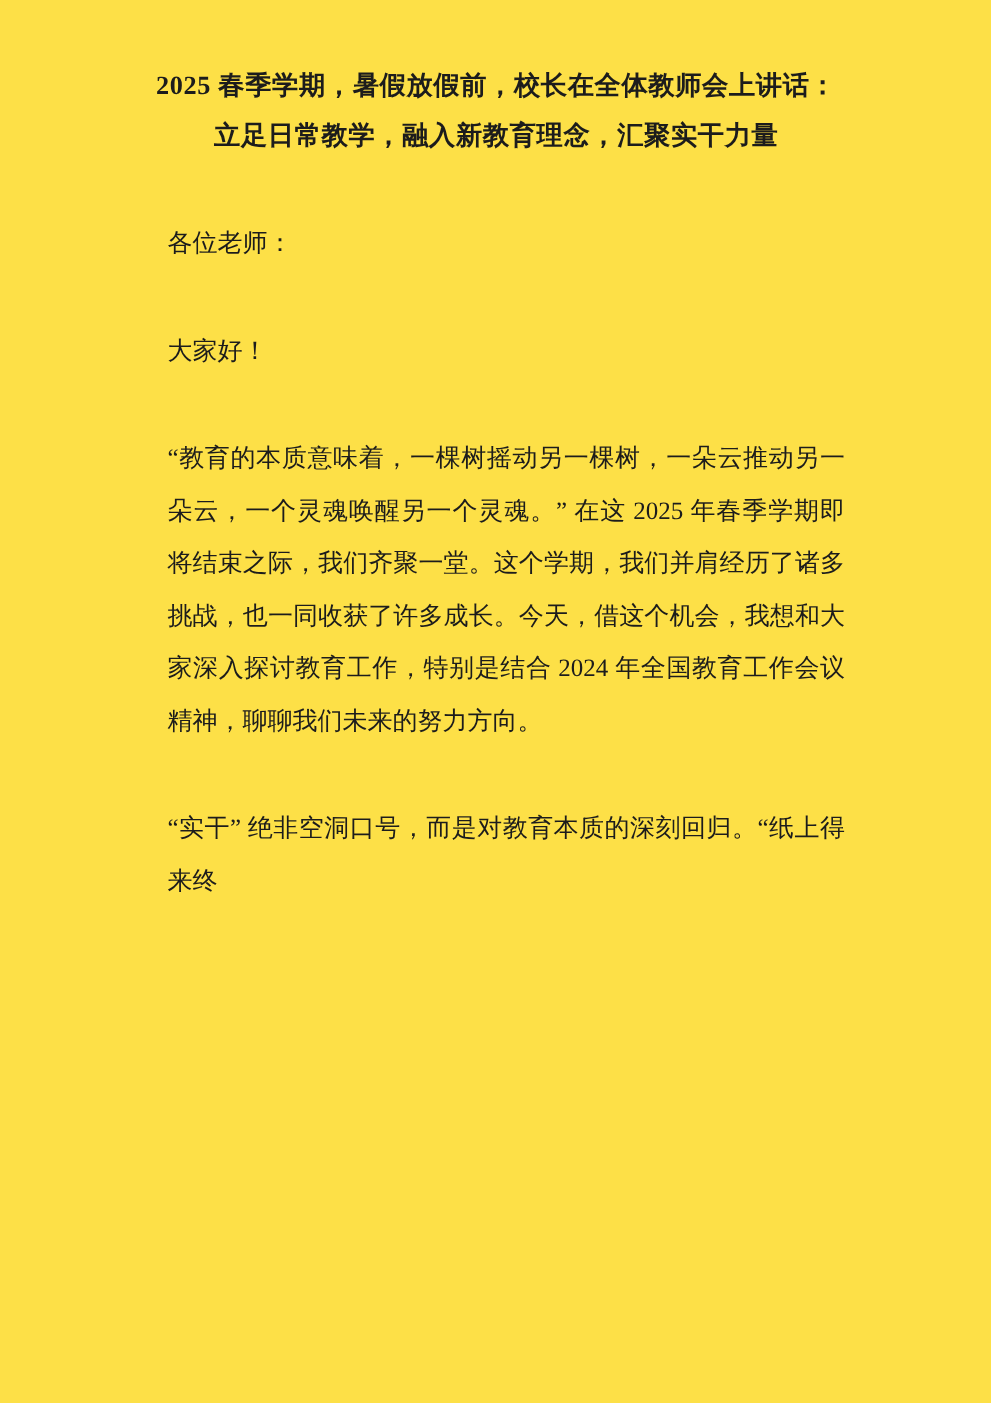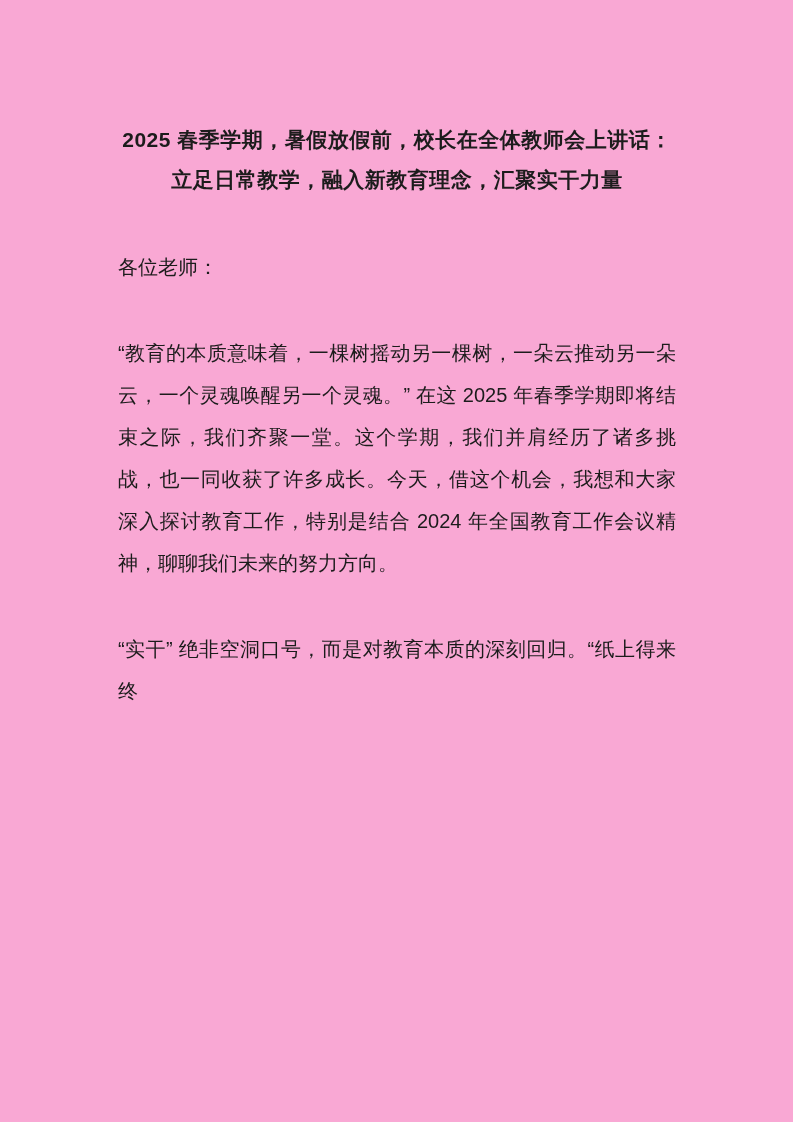--- a/index.html
+++ b/index.html
@@ -6,55 +6,56 @@
     margin: 0;
     padding: 0;
     background: #ffffff;
   }
   .page {
     position: relative;
     width: 793px;
     height: 1122px;
     margin: 0 auto;
     box-sizing: border-box;
-    padding: 120px 117px 0 118px;
-    background: #f9a8d4;
+    padding: 48px 117px 0 118px;
+    background: #fde047;
     color: #1c1c1c;
-    font-family: Liberation Sans, sans-serif;
+    font-family: Liberation Serif, serif;
     overflow: hidden;
   }
   .doc-title {
     margin: 0;
     font-size: 21px;
     font-weight: 700;
     line-height: 40px;
     text-align: center;
     letter-spacing: 0.5px;
   }
   .para {
-    margin: 44px 0 0 0;
+    margin: 44px 0 0 16px;
     font-size: 20px;
     line-height: 42px;
     text-align: justify;
     text-justify: inter-ideograph;
     word-break: break-all;
     overflow-wrap: anywhere;
   }
   .para.first-body {
     margin-top: 46px;
   }
 </style>
 </head>
 <body>
 
 <div class="page">
 
   <h1 class="doc-title">2025 春季学期，暑假放假前，校长在全体教师会上讲话：立足日常教学，融入新教育理念，汇聚实干力量</h1>
 
   <p class="para first-body">各位老师：</p>
 
+  <p class="para">大家好！</p>
 
   <p class="para">“教育的本质意味着，一棵树摇动另一棵树，一朵云推动另一朵云，一个灵魂唤醒另一个灵魂。” 在这 2025 年春季学期即将结束之际，我们齐聚一堂。这个学期，我们并肩经历了诸多挑战，也一同收获了许多成长。今天，借这个机会，我想和大家深入探讨教育工作，特别是结合 2024 年全国教育工作会议精神，聊聊我们未来的努力方向。</p>
 
 
   <p class="para">“实干” 绝非空洞口号，而是对教育本质的深刻回归。“纸上得来终</p>
 
 </div>
 
 </body></html>

